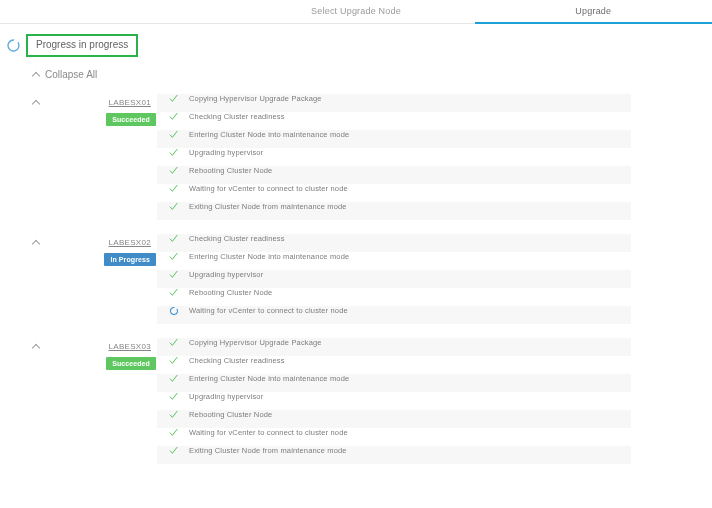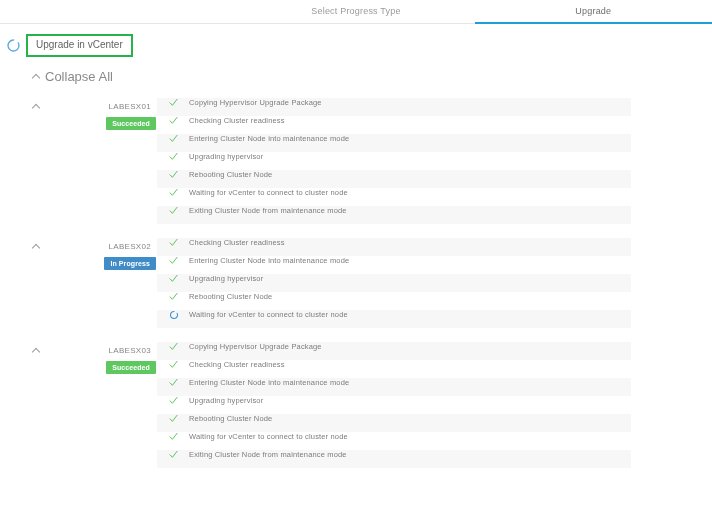--- a/index.html
+++ b/index.html
@@ -61,21 +61,21 @@
     line-height: 1;
     background: #fff;
     white-space: nowrap;
   }
 
   
   .collapse-all {
     display: flex;
     align-items: center;
     margin: 9px 0 12px 33px;
-    font-size: 13px;
+    font-size: 10px;
     color: #8a8a8a;
     width: max-content;
   }
   .chev {
     display: inline-block;
     width: 7px; height: 7px;
     margin-right: 5px;
     position: relative;
   }
   .chev::before {
@@ -115,20 +115,21 @@
     border-top: 1px solid #9b9b9b;
     transform: rotate(45deg);
   }
   .node-name {
     text-align: right;
     padding-right: 6px;
     font-size: 8px;
     color: #868686;
     letter-spacing: .3px;
     line-height: 10px;
+    text-decoration: underline;
   }
   .badge-row { display: flex; justify-content: flex-end; padding-right: 1px; margin-top: 5px; }
   .badge {
     font-size: 7px;
     color: #ffffff;
     padding: 2.5px 6px 3px 6px;
     line-height: 1;
     border-radius: 1px;
     white-space: nowrap;
     font-weight: bold;
@@ -167,29 +168,29 @@
     white-space: nowrap;
   }
 </style>
 </head>
 <body>
 
 <div class="wizard">
 
   <div class="tab-bar">
     <div class="tab"></div>
-    <div class="tab">Select Progress Type</div>
+    <div class="tab">Select Upgrade Node</div>
     <div class="tab active">Upgrade</div>
   </div>
 
   <div class="status-bar">
     <svg class="spinner-lg" viewBox="0 0 24 24">
       <path d="M12 3.2 A8.8 8.8 0 1 0 19.6 7.6" fill="none" stroke="#5aa9de" stroke-width="2.2" stroke-linecap="round"></path>
     </svg>
-    <div class="status-pill">Upgrade in vCenter</div>
+    <div class="status-pill">Progress in progress</div>
   </div>
 
   <div class="collapse-all">
     <span class="chev"></span>
     <span>Collapse All</span>
   </div>
 
   <div id="nodes-container">
       <div class="node-group">
         <div class="node-left">

